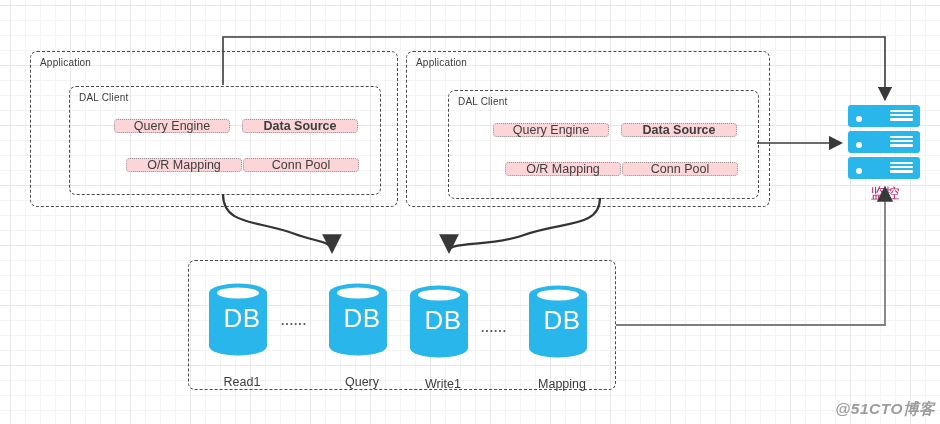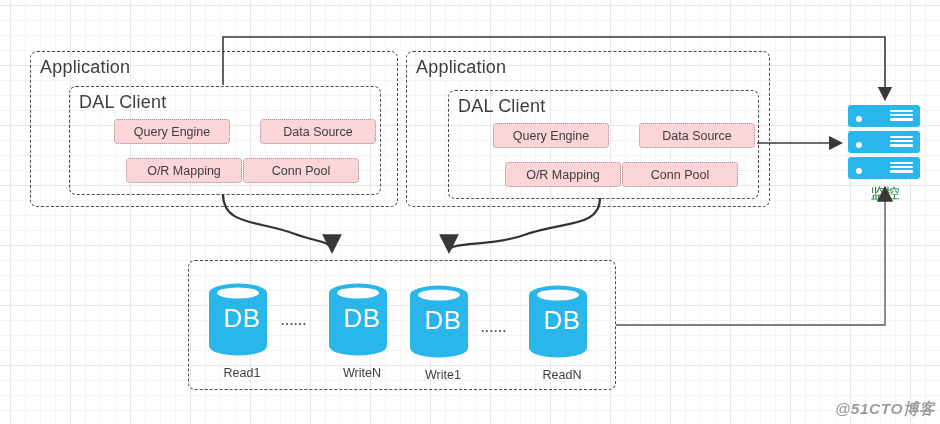--- a/index.html
+++ b/index.html
@@ -22,50 +22,50 @@
       #ffffff;
   }
   .abs{position:absolute;}
   .dashed-box{
     border:1.4px dashed var(--border);
     border-radius:7px;
     background:transparent;
   }
   .box-title{
     position:absolute;left:9px;top:5px;
-    font-size:18px;color:var(--text);letter-spacing:.2px;
+    font-size:10px;color:var(--text);letter-spacing:.2px;
   }
   .module{
-    position:absolute;width:116px;height:25px;
+    position:absolute;width:116px;height:14px;
     background:var(--pink);
     border:1.5px dotted #9E8F90;
     border-radius:4px;
     display:flex;align-items:center;justify-content:center;
     font-size:12.5px;color:var(--text);white-space:nowrap;
   }
-  .m1{left:44px;top:32px;} .m2{left:190px;top:32px;}
+  .m1{left:44px;top:32px;} .m2{left:172px;top:32px;font-weight:bold;}
   .m3{left:44px;top:71px;margin-left:12px;} .m4{left:173px;top:71px;}
 
   
   #app1{left:30px;top:51px;width:368px;height:156px;}
   #dal1{left:38px;top:34px;width:312px;height:109px;}
   #app2{left:406px;top:51px;width:364px;height:156px;}
   #dal2{left:41px;top:38px;width:311px;height:109px;}
 
   
   #dbbox{left:188px;top:260px;width:428px;height:130px;}
   .cyl{position:absolute;width:66px;text-align:center;}
   .cyl svg{display:block;}
   .cyl .db-text{
     position:absolute;left:0;right:0;top:22px;
     color:#fff;font-size:26px;font-weight:500;letter-spacing:.5px;
     text-align:center;line-height:1;
   }
   .cyl .cyl-label{
-    display:block;margin-top:10px;font-size:12.5px;color:var(--text);
+    display:block;margin-top:19px;font-size:12.5px;color:var(--text);
   }
   .c1{left:20px;top:22px;} .c2{left:140px;top:22px;}
   .c3{left:221px;top:24px;} .c4{left:340px;top:24px;}
   .dots{
     position:absolute;font-size:12px;color:#555;letter-spacing:1px;
     font-weight:bold;
   }
   .dots1{left:92px;top:53px;} .dots2{left:292px;top:60px;}
 
   
@@ -78,21 +78,21 @@
     position:absolute;left:8px;bottom:5px;width:6px;height:6px;
     border-radius:50%;background:#fff;
   }
   .srv-lines{
     position:absolute;right:7px;top:5px;width:23px;
     display:flex;flex-direction:column;gap:2px;
   }
   .srv-lines i{display:block;height:2.2px;background:#fff;border-radius:1px;}
   #monitor-label{
     left:858px;top:184px;width:54px;text-align:center;
-    font-size:14.5px;color:#15803d;
+    font-size:14.5px;color:#be185d;
   }
 
   #connectors{left:0;top:0;width:940px;height:424px;pointer-events:none;}
 
   #watermark{
     right:5px;bottom:4px;
     font-size:15.5px;font-weight:bold;color:#9c9c9c;
     text-shadow:1px 1px 0 rgba(255,255,255,.95);
     letter-spacing:.5px;
     font-style:italic;
@@ -136,42 +136,42 @@
   </div>
   <span class="dots dots1">......</span>
   <div class="cyl c2">
     <svg width="58" height="73" viewBox="0 0 58 73">
       <rect x="0" y="10" width="58" height="53" fill="#29B6EA"></rect>
       <ellipse cx="29" cy="63" rx="29" ry="9.5" fill="#29B6EA"></ellipse>
       <ellipse cx="29" cy="10" rx="29" ry="9.5" fill="#29B6EA"></ellipse>
       <ellipse cx="29" cy="10" rx="21" ry="5.5" fill="#ffffff"></ellipse>
     </svg>
     <span class="db-text">DB</span>
-    <span class="cyl-label">WriteN</span>
+    <span class="cyl-label">Query</span>
   </div>
   <div class="cyl c3">
     <svg width="58" height="73" viewBox="0 0 58 73">
       <rect x="0" y="10" width="58" height="53" fill="#29B6EA"></rect>
       <ellipse cx="29" cy="63" rx="29" ry="9.5" fill="#29B6EA"></ellipse>
       <ellipse cx="29" cy="10" rx="29" ry="9.5" fill="#29B6EA"></ellipse>
       <ellipse cx="29" cy="10" rx="21" ry="5.5" fill="#ffffff"></ellipse>
     </svg>
     <span class="db-text">DB</span>
     <span class="cyl-label">Write1</span>
   </div>
   <span class="dots dots2">......</span>
   <div class="cyl c4">
     <svg width="58" height="73" viewBox="0 0 58 73">
       <rect x="0" y="10" width="58" height="53" fill="#29B6EA"></rect>
       <ellipse cx="29" cy="63" rx="29" ry="9.5" fill="#29B6EA"></ellipse>
       <ellipse cx="29" cy="10" rx="29" ry="9.5" fill="#29B6EA"></ellipse>
       <ellipse cx="29" cy="10" rx="21" ry="5.5" fill="#ffffff"></ellipse>
     </svg>
     <span class="db-text">DB</span>
-    <span class="cyl-label">ReadN</span>
+    <span class="cyl-label">Mapping</span>
   </div>
 </div>
 
 <div class="abs" id="server">
   <div class="srv-row">
     <span class="srv-dot"></span>
     <span class="srv-lines">
         <i></i>
         <i></i>
         <i></i>

